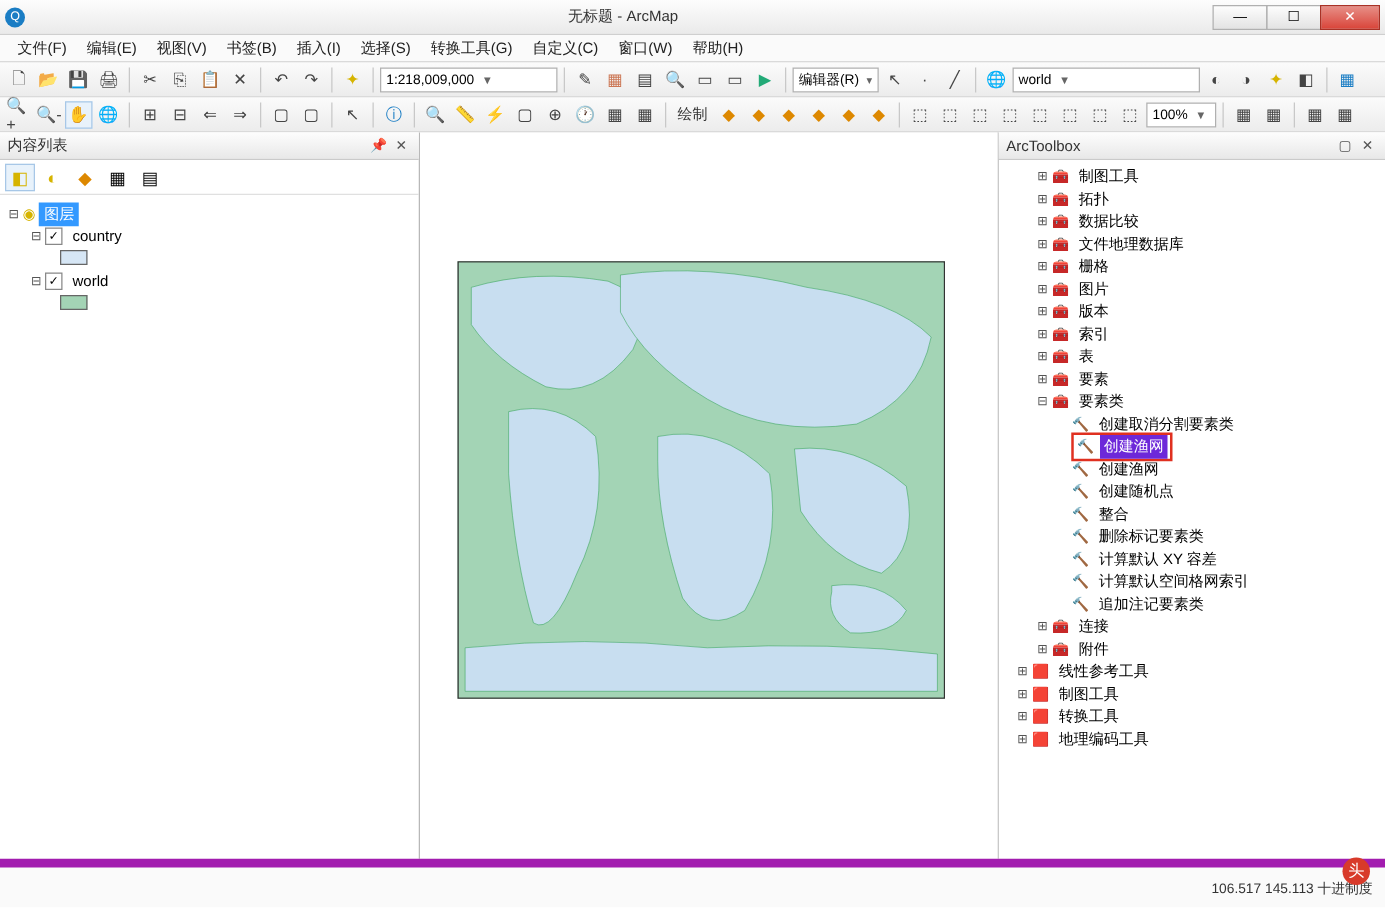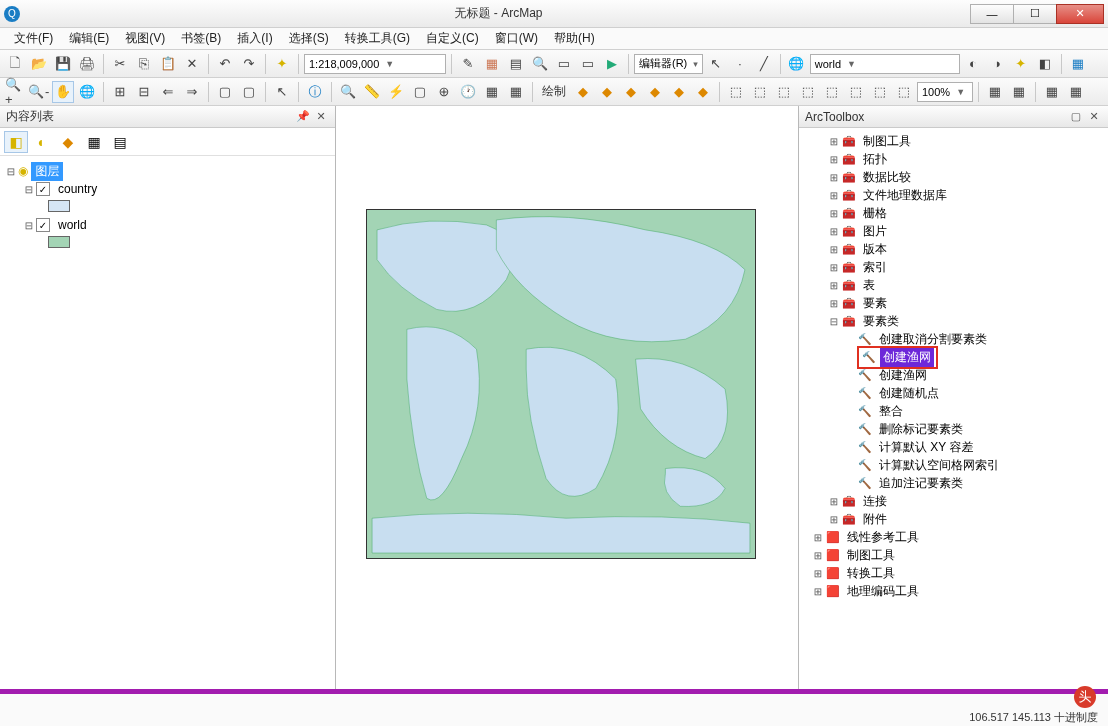--- a/index.html
+++ b/index.html
@@ -58,21 +58,21 @@
 .ico-toolbox { color: #b0443a; }
 .ico-hammer { color: #666; }
 .ico-redbox { color: #c0392b; }
 
 
 .bottom-tabs { height: 18px; border-top: 1px solid #c8c8c8; background: #f4f4f4; display: flex; align-items: center; padding: 0 6px; font-size: 11px; color: #555; gap: 8px; position: relative; }
 .bottom-tabs .tab-ico { width: 16px; text-align: center; }
 .bottom-tabs .scroll-track { flex: 1; height: 12px; border: 1px solid #c0c0c0; background: #eee; margin: 0 8px; position: relative; }
 .bottom-tabs .scroll-thumb { position: absolute; left: 0; top: 0; width: 22px; height: 100%; background: #d4d4d4; border: 1px solid #aaa; }
 
-.statusbar { height: 18px; border-top: 5px solid #a21caf; background: #fafafa; display: flex; align-items: flex-start; justify-content: flex-end; padding: 16px 10px; font-size: 11px; color: #333; gap: 10px; }
+.statusbar { height: 18px; border-top: 7px solid #a21caf; background: #fafafa; display: flex; align-items: center; justify-content: flex-end; padding: 16px 10px; font-size: 11px; color: #333; gap: 10px; }
 
 .watermark { position: absolute; right: 12px; bottom: 18px; font-size: 20px; color: rgba(0,0,0,0.55); pointer-events: none; font-weight: 500; display: flex; align-items: center; gap: 6px; }
 .watermark .wm-ico { width: 22px; height: 22px; border-radius: 50%; background: #d83a2a; color: #fff; display: flex; align-items: center; justify-content: center; font-size: 13px; }
 
 svg.world { width: 100%; height: 100%; display: block; }
 </style>
 </head>
 <body>
 
 <div class="titlebar">

